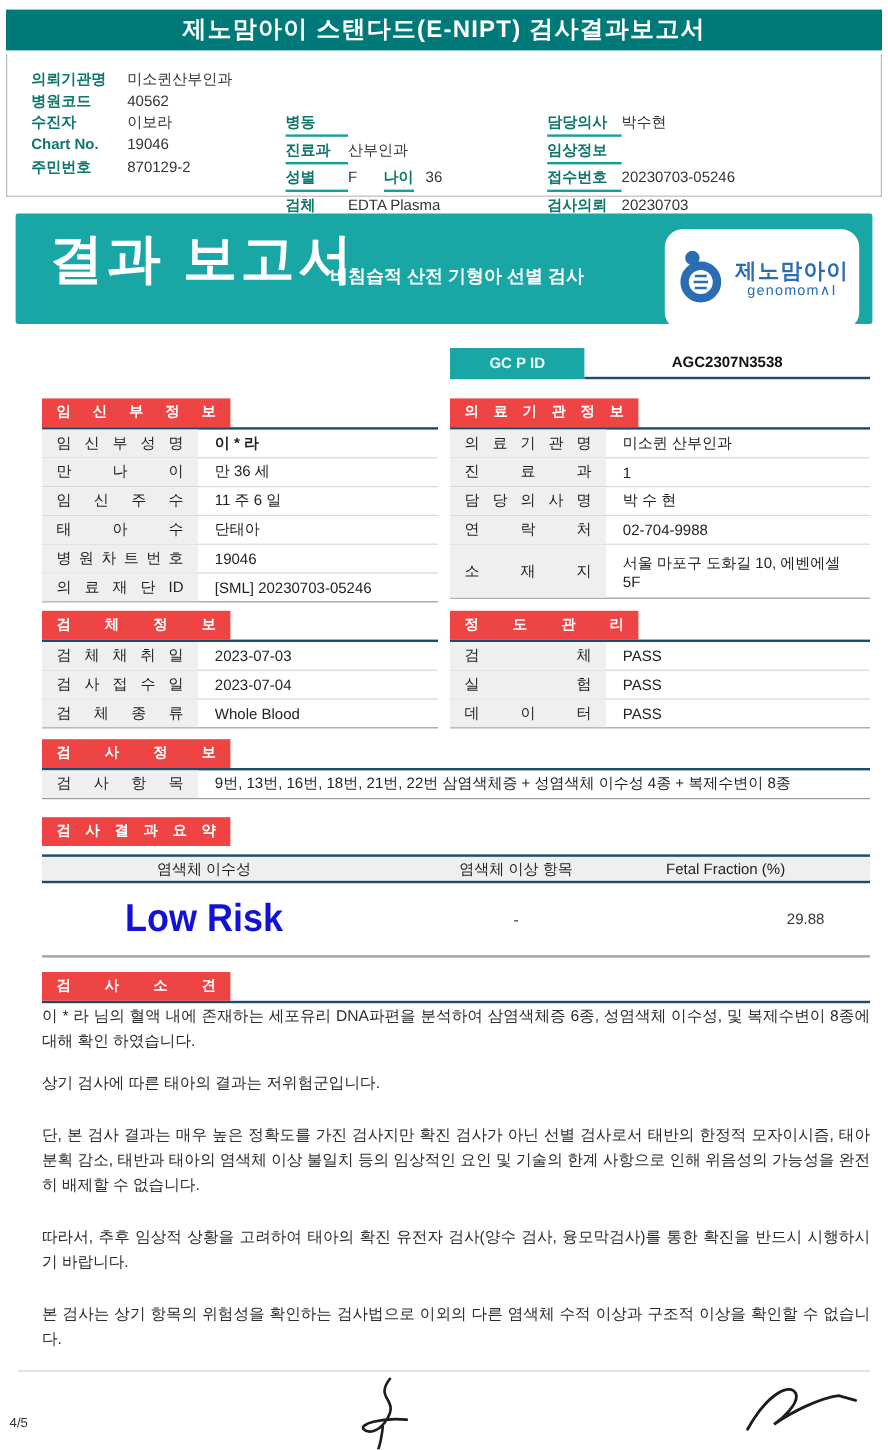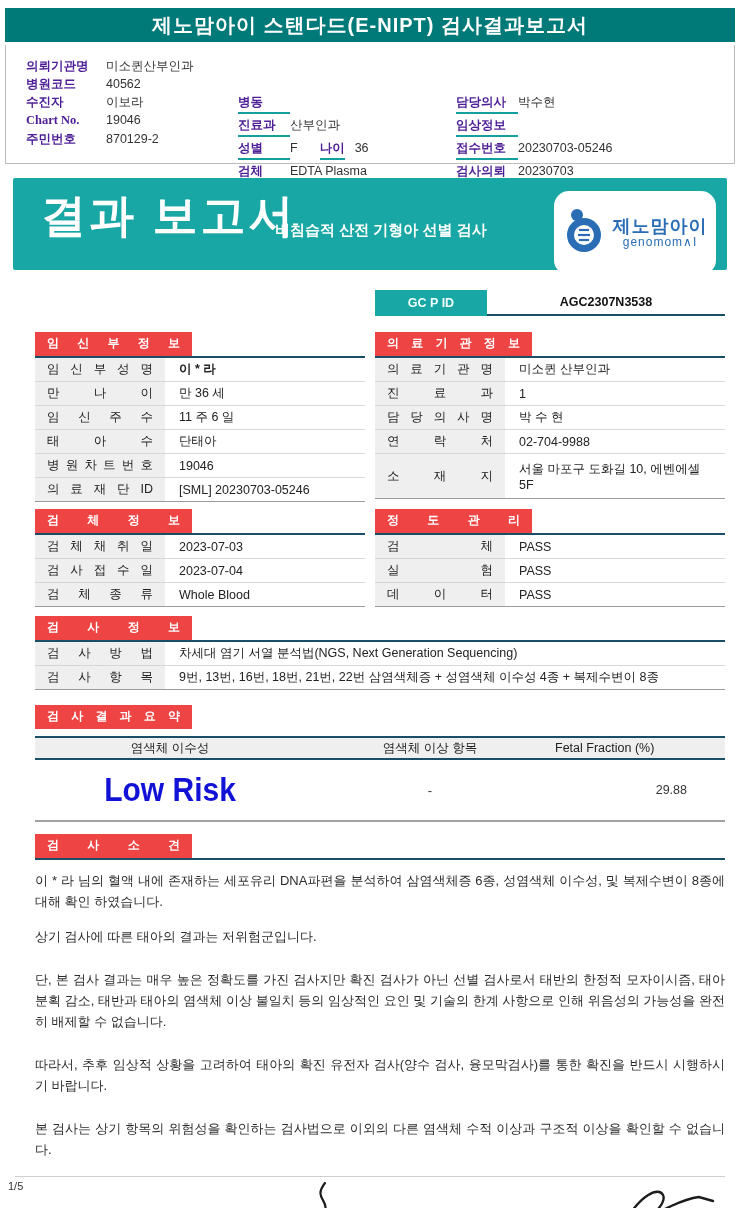--- a/index.html
+++ b/index.html
@@ -12,21 +12,21 @@
     font-size:20px; font-weight:bold; text-align:center; line-height:34px; letter-spacing:1px; }
 
   
   .info-box { margin:3px 5px 0 5px; border:1px solid #bcbcbc; border-top:none;
     padding:13px 20px 14px 20px; display:flex; font-size:12.5px; height:119px; }
   .info-col { display:flex; flex-direction:column; justify-content:flex-start; }
   .info-col.c1 { width:212px; }
   .info-col.c2 { width:218px; }
   .info-col.c3 { flex:1; }
   .info-row { display:flex; align-items:baseline; height:23px; }
-  .info-lbl { font-weight:bold; color:#4c1d95;font-family:Liberation Serif, serif; }
+  .info-lbl { font-weight:bold; color:#0f766e; }
   .info-lbl.u { border-bottom:2px solid #14a09d; padding-bottom:1px;margin-top:36px; }
   .c1 .info-lbl { width:80px; }
   .c2 .info-lbl { width:52px; }
   .c3 .info-lbl { width:62px; }
   .info-val { color:#333; }
   .info-lbl.inline2 { width:auto; margin-left:22px; margin-right:10px; }
 
   
   .banner { position:relative; margin:14px 13px 0 13px; height:92px; background:#18a7a4; border-radius:2px; }
   .banner-title { position:absolute; left:28px; bottom:24px; color:#fff; font-weight:bold;
@@ -72,21 +72,21 @@
   .sum-c3 { flex:1; padding-right:10px; }
   .sum-vals { display:flex; align-items:center; height:62px; border-bottom:2px solid #a2a2a2; }
   .low-risk { width:270px; text-align:center; color:#1212d6; font-weight:bold; font-size:30px;
     letter-spacing:0px; transform:scaleY(1.08); }
   .sum-v2 { width:250px; text-align:center; font-size:13px; color:#333; }
   .sum-v3 { flex:1; text-align:right; padding-right:38px; font-size:12.5px; color:#333; }
 
   
   .op-zone { margin:12px 15px 0 35px; width:690px; }
   .op-head { border-bottom:2px solid #1b4d66; }
-  .op-body { padding-top:10px; font-size:13px; color:#2b2b2b; line-height:21px; text-align:justify; }
+  .op-body { padding-top:0; font-size:13px; color:#2b2b2b; line-height:21px; text-align:justify; }
   .op-body p { margin-bottom:14px; }
 
   
   .sig-zone { margin:16px 15px 0 15px; border-top:1px solid #cfcfcf; padding-top:14px; position:relative; height:92px; }
   .sig-svg { position:absolute; }
   .page-num { position:absolute; left:8px; bottom:16px; font-size:11px; color:#333; }
 </style>
 </head>
 <body>
 
@@ -315,26 +315,20 @@
       </div>
     </div>
   </div>
 
   <div class="tbl-zone" style="margin-top:9px;">
     <div class="tbl w-full">
       <div class="tab">검 사 정 보</div>
       <div class="rows">
         <div class="t-row">
             <div class="t-lbl">
-              <span>검 사 방 법</span>
-            </div>
-            <div class="t-val">차세대 염기 서열 분석법(NGS, Next Generation Sequencing)</div>
-          </div>
-        <div class="t-row">
-            <div class="t-lbl">
               <span>검 사 항 목</span>
             </div>
             <div class="t-val">9번, 13번, 16번, 18번, 21번, 22번 삼염색체증 + 성염색체 이수성 4종 + 복제수변이 8종</div>
           </div>
       </div>
     </div>
   </div>
 
   <div class="sum-zone">
     <div class="tab">검 사 결 과 요 약</div>
@@ -371,15 +365,15 @@
         <path d="M36 44 C34 62, 30 72, 22 78 C16 83, 26 86, 36 80 C44 75, 40 90, 28 104" fill="none" stroke="#1c1c1c" stroke-width="2.2" stroke-linecap="round"></path>
       </svg>
     </span>
     <span class="sig-svg" style="left:600px; top:6px;">
       <svg width="110" height="50" viewBox="0 0 110 50">
         <path d="M8 42 C26 10, 44 4, 48 12 C52 20, 36 34, 30 38 C44 28, 68 16, 84 14 L98 18" fill="none" stroke="#1c1c1c" stroke-width="2.4" stroke-linecap="round"></path>
       </svg>
     </span>
   </div>
 
-  <div class="page-num">1/5</div>
+  <div class="page-num">4/5</div>
 
 </div>
 
 </body></html>

